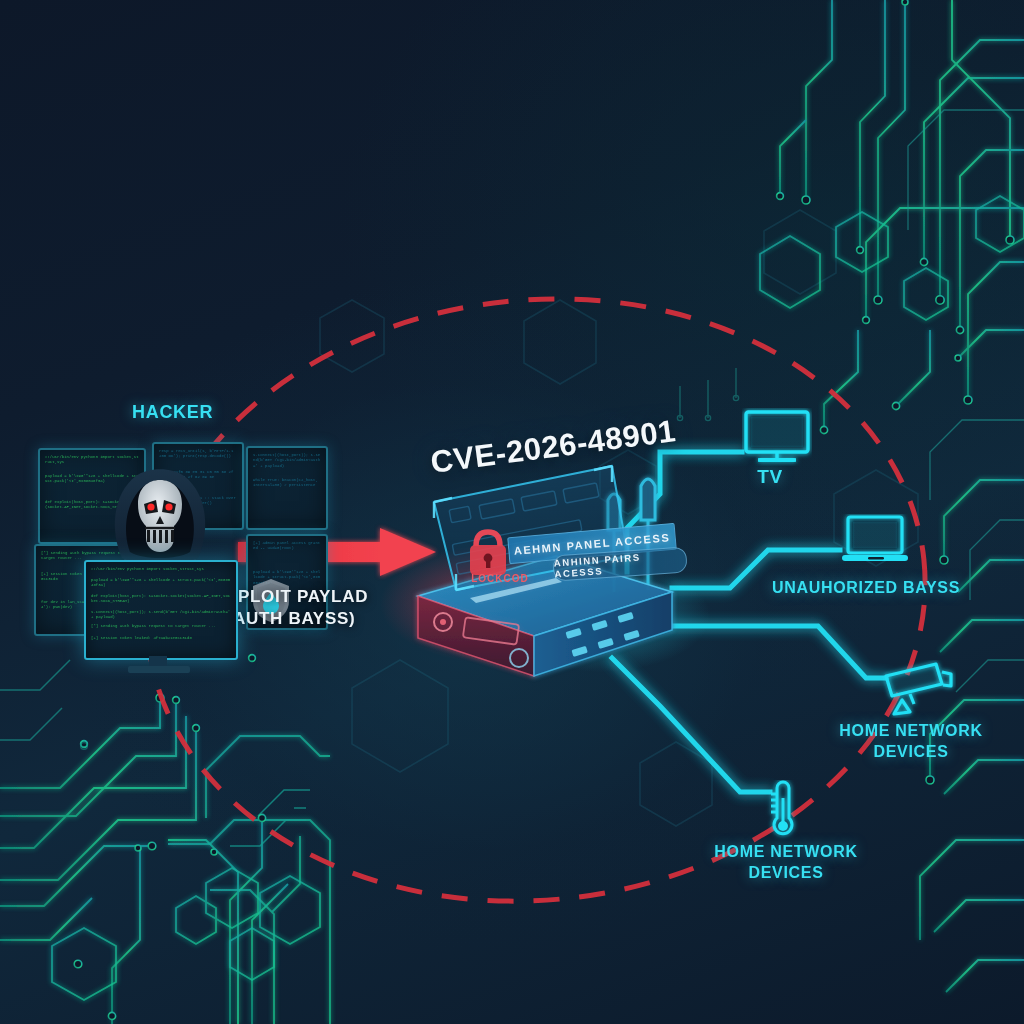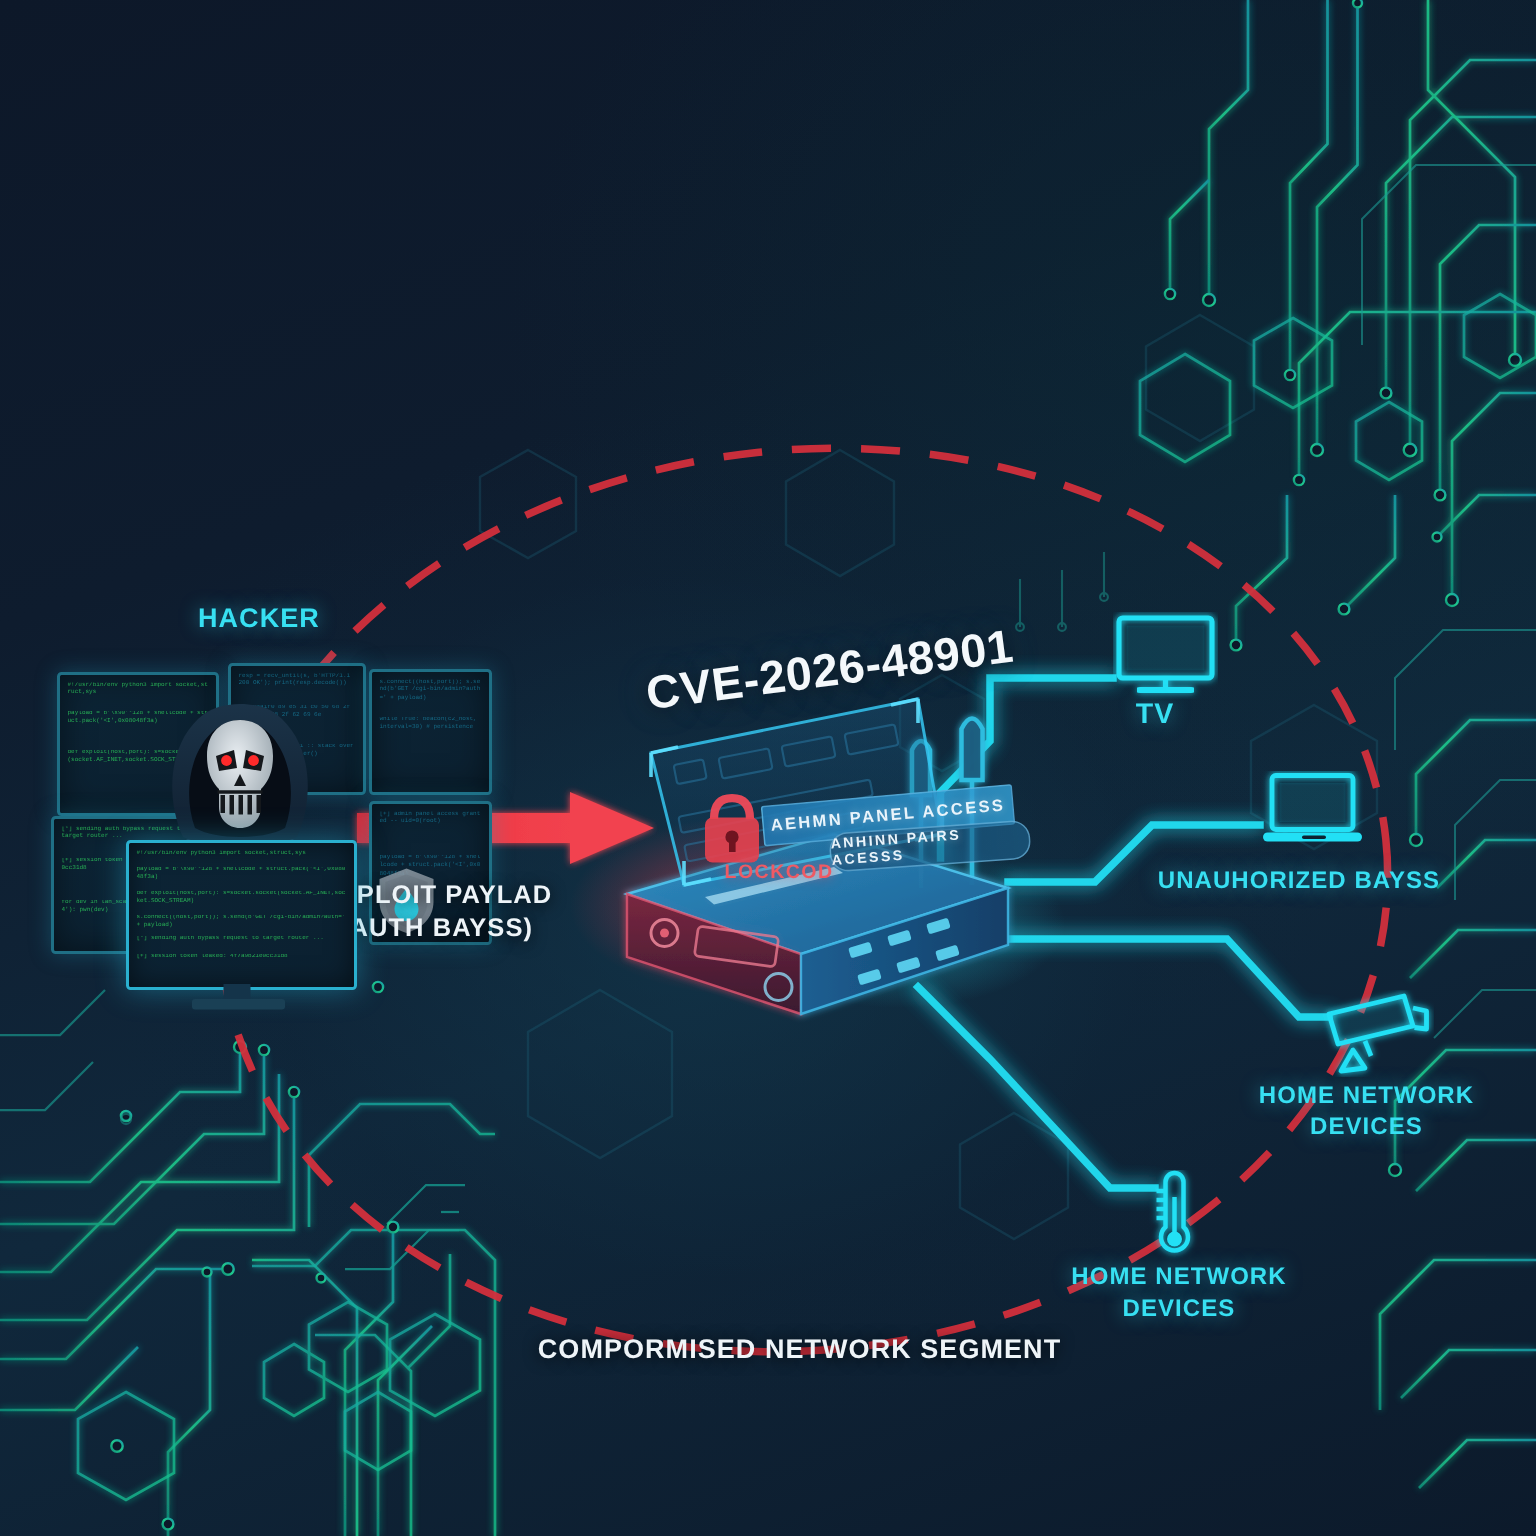--- a/index.html
+++ b/index.html
@@ -71,21 +71,21 @@
   
   .abar{position:absolute;color:#e9f4fb;font-size:11px;font-weight:700;letter-spacing:1.6px;
         display:flex;align-items:center;justify-content:center;text-shadow:0 0 6px rgba(255,255,255,.35);}
   #abar1{left:508px;top:530px;width:166px;height:25px;
     background:linear-gradient(90deg,rgba(33,119,176,.92),rgba(52,160,214,.82));
     border:1px solid rgba(120,200,240,.5);border-radius:2px;transform:rotate(-5deg);z-index:9;}
   #abar2{left:553px;top:551px;width:132px;height:24px;font-size:9.5px;
     background:linear-gradient(90deg,rgba(24,78,118,.78),rgba(30,104,150,.6));
     border:1px solid rgba(130,205,245,.55);border-radius:12px;transform:rotate(-4deg);z-index:9;}
   #locktxt{position:absolute;left:470px;top:573px;width:60px;text-align:center;color:#ef5a64;
-    font-size:13px;font-weight:700;letter-spacing:1px;text-shadow:0 0 8px rgba(240,70,80,.7);z-index:9;margin-left:13px;}
+    font-size:10px;font-weight:700;letter-spacing:1px;text-shadow:0 0 8px rgba(240,70,80,.7);z-index:9;}
 
   
   .dev{position:absolute;}
   #dev-tv{left:742px;top:408px;width:70px;height:58px;}
   #dev-laptop{left:840px;top:514px;width:70px;height:56px;}
   #dev-cam{left:880px;top:660px;width:76px;height:58px;}
   #dev-thermo{left:762px;top:780px;width:42px;height:62px;}
   #dev-shield{left:250px;top:577px;width:42px;height:46px;}
 </style>
 </head>
@@ -505,19 +505,18 @@
   <div class="lbl cyan ctr" id="lbl-cam">
     <div>HOME NETWORK</div>
     <div>DEVICES</div>
   </div>
 
   <div class="lbl cyan ctr" id="lbl-thermo">
     <div>HOME NETWORK</div>
     <div>DEVICES</div>
   </div>
 
-  <div class="lbl white ctr" id="lbl-segment">COMPORMISED NETWORK SEGMENT</div>
 
   <div class="abar" id="abar1">AEHMN PANEL ACCESS</div>
   <div class="abar" id="abar2">ANHINN PAIRS ACESSS</div>
   <div id="locktxt">LOCKCOD</div>
 
 </div>
 
 </body></html>

